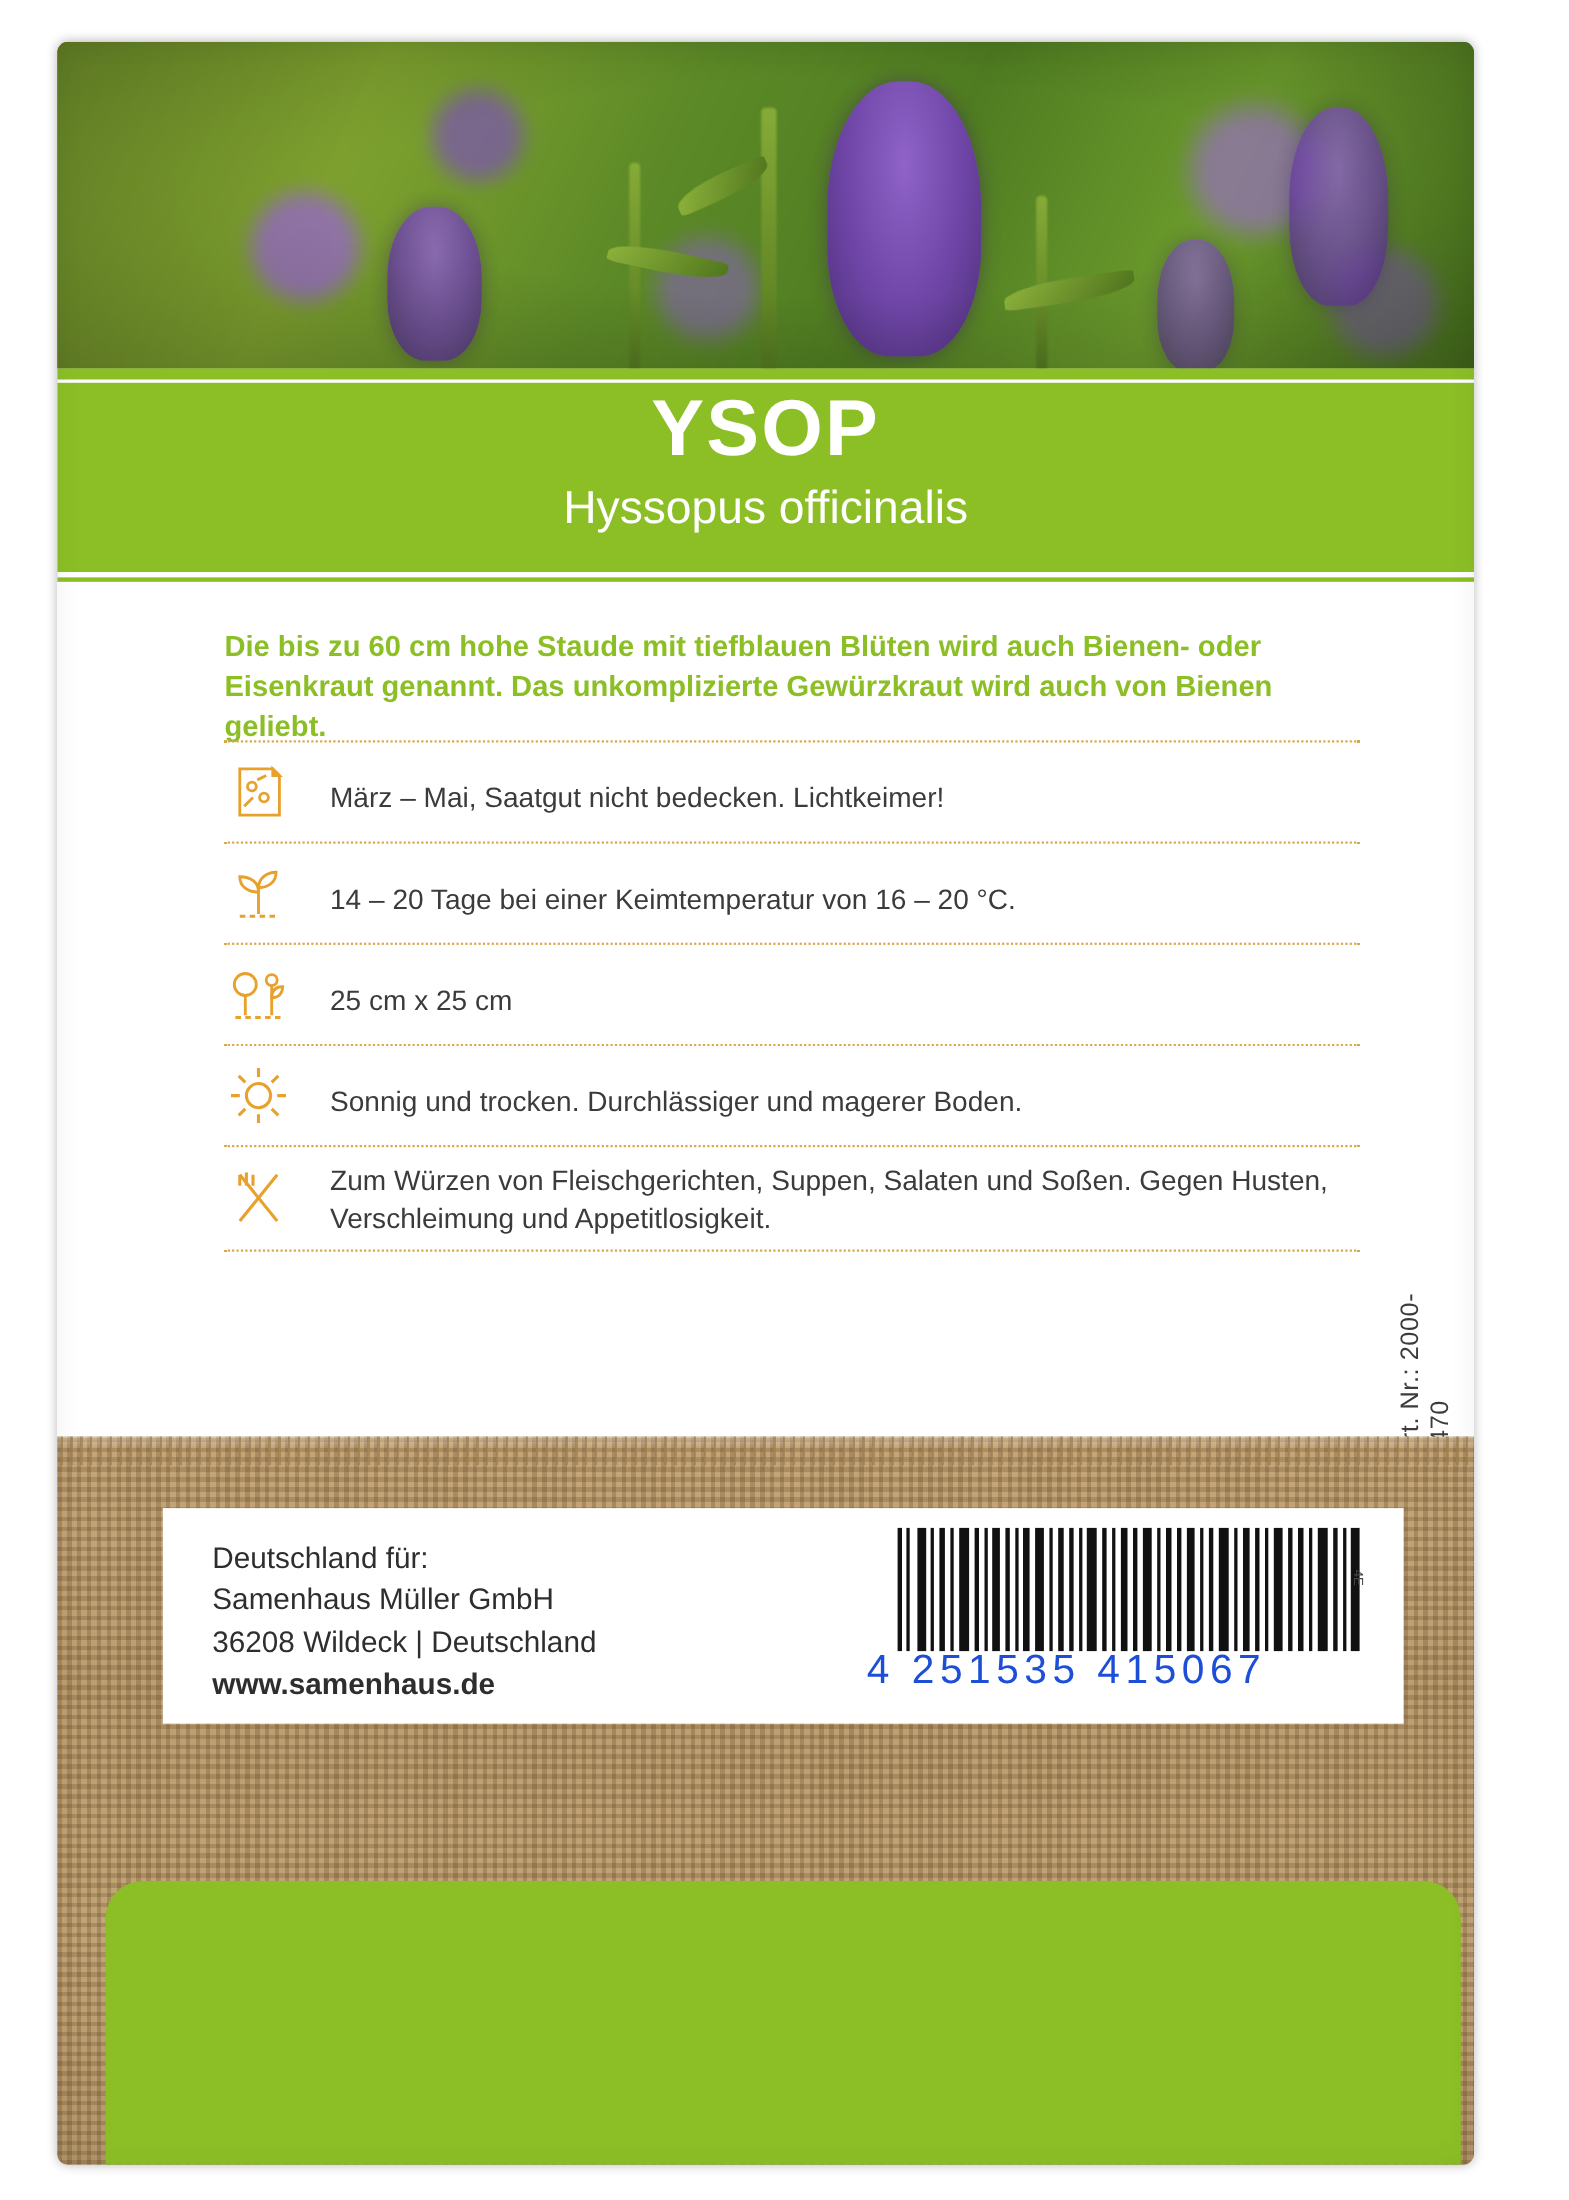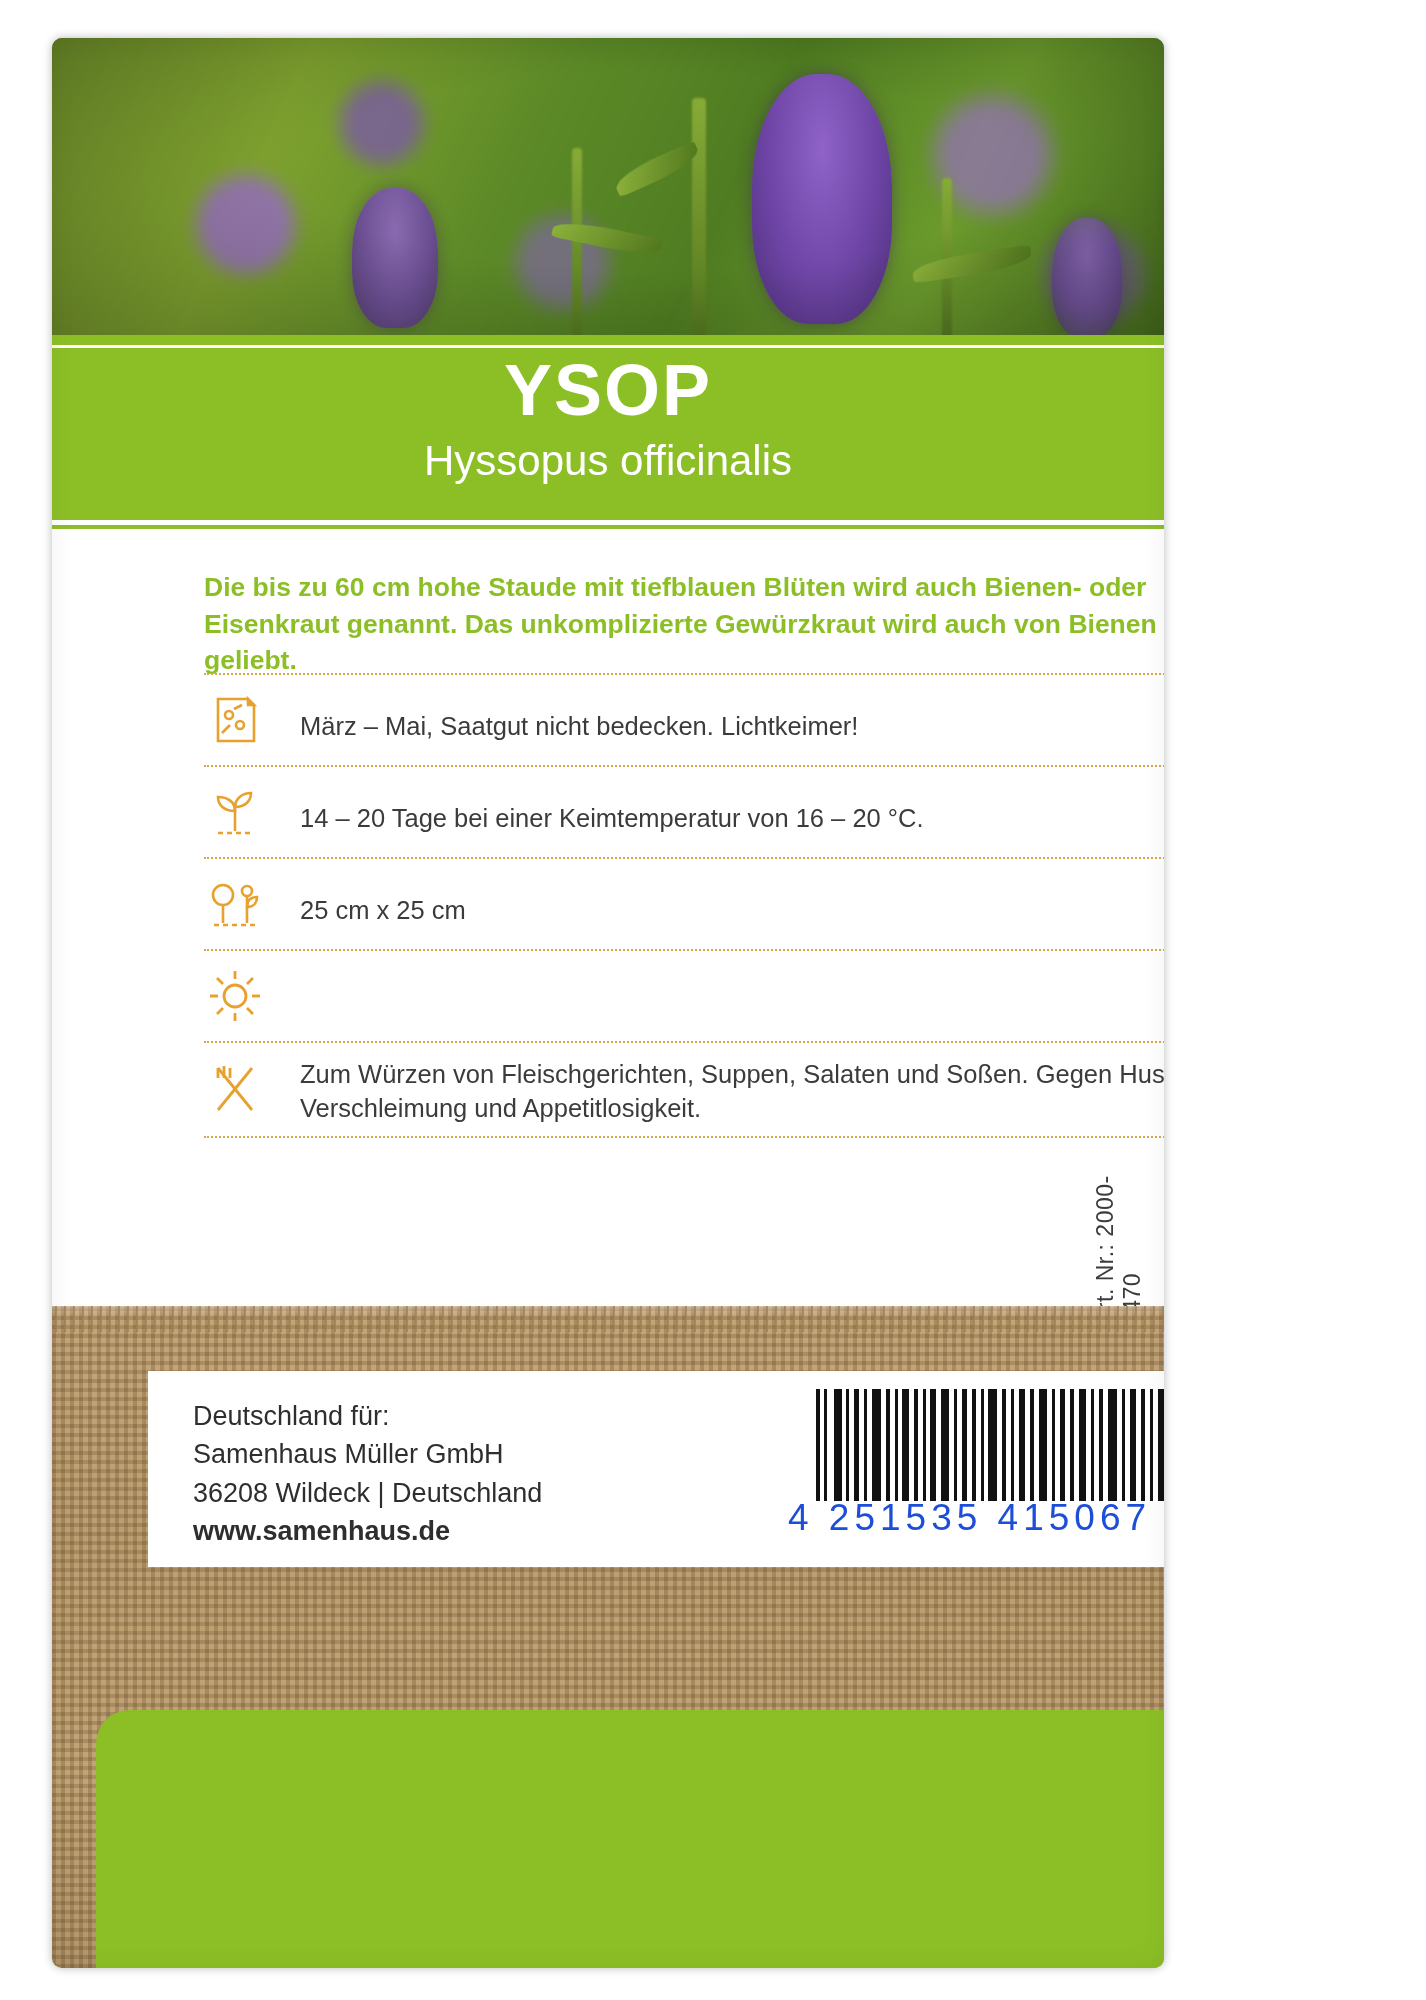--- a/index.html
+++ b/index.html
@@ -15,21 +15,21 @@
     height: 2000px;
     background: #ffffff;
     overflow: hidden;
   }
 
   
   .packet {
     position: absolute;
     left: 52px;
     top: 38px;
-    width: 1112px;
+    width: 1288px;
     height: 1930px;
     background: #ffffff;
     border-radius: 10px;
     box-shadow: 0 0 10px rgba(0,0,0,0.28);
     overflow: hidden;
   }
 
   
   .photo {
     position: absolute;
@@ -370,20 +370,21 @@
           <div class="tx">25 cm x 25 cm</div>
         </div>
 
         <div class="row">
           <div class="ic">
             <svg width="62" height="62" viewBox="0 0 62 62" fill="none" stroke="#e8a12c" stroke-width="2.8">
               <circle cx="31" cy="31" r="11"></circle>
               <path d="M31 6 v8 M31 48 v8 M6 31 h8 M48 31 h8 M13 13 l6 6 M43 43 l6 6 M49 13 l-6 6 M19 43 l-6 6"></path>
             </svg>
           </div>
+          <div class="tx">Sonnig und trocken. Durchlässiger und magerer Boden.</div>
         </div>
 
 
 
         <div class="row two" style="border-bottom:2px dotted #d9a84a;">
           <div class="ic">
             <svg width="62" height="62" viewBox="0 0 62 62" fill="none" stroke="#e8a12c" stroke-width="2.8">
               <path d="M14 10 l34 42"></path>
               <path d="M48 10 l-34 42"></path>
               <path d="M14 10 v10 M20 8 v12 M26 10 v10"></path>

